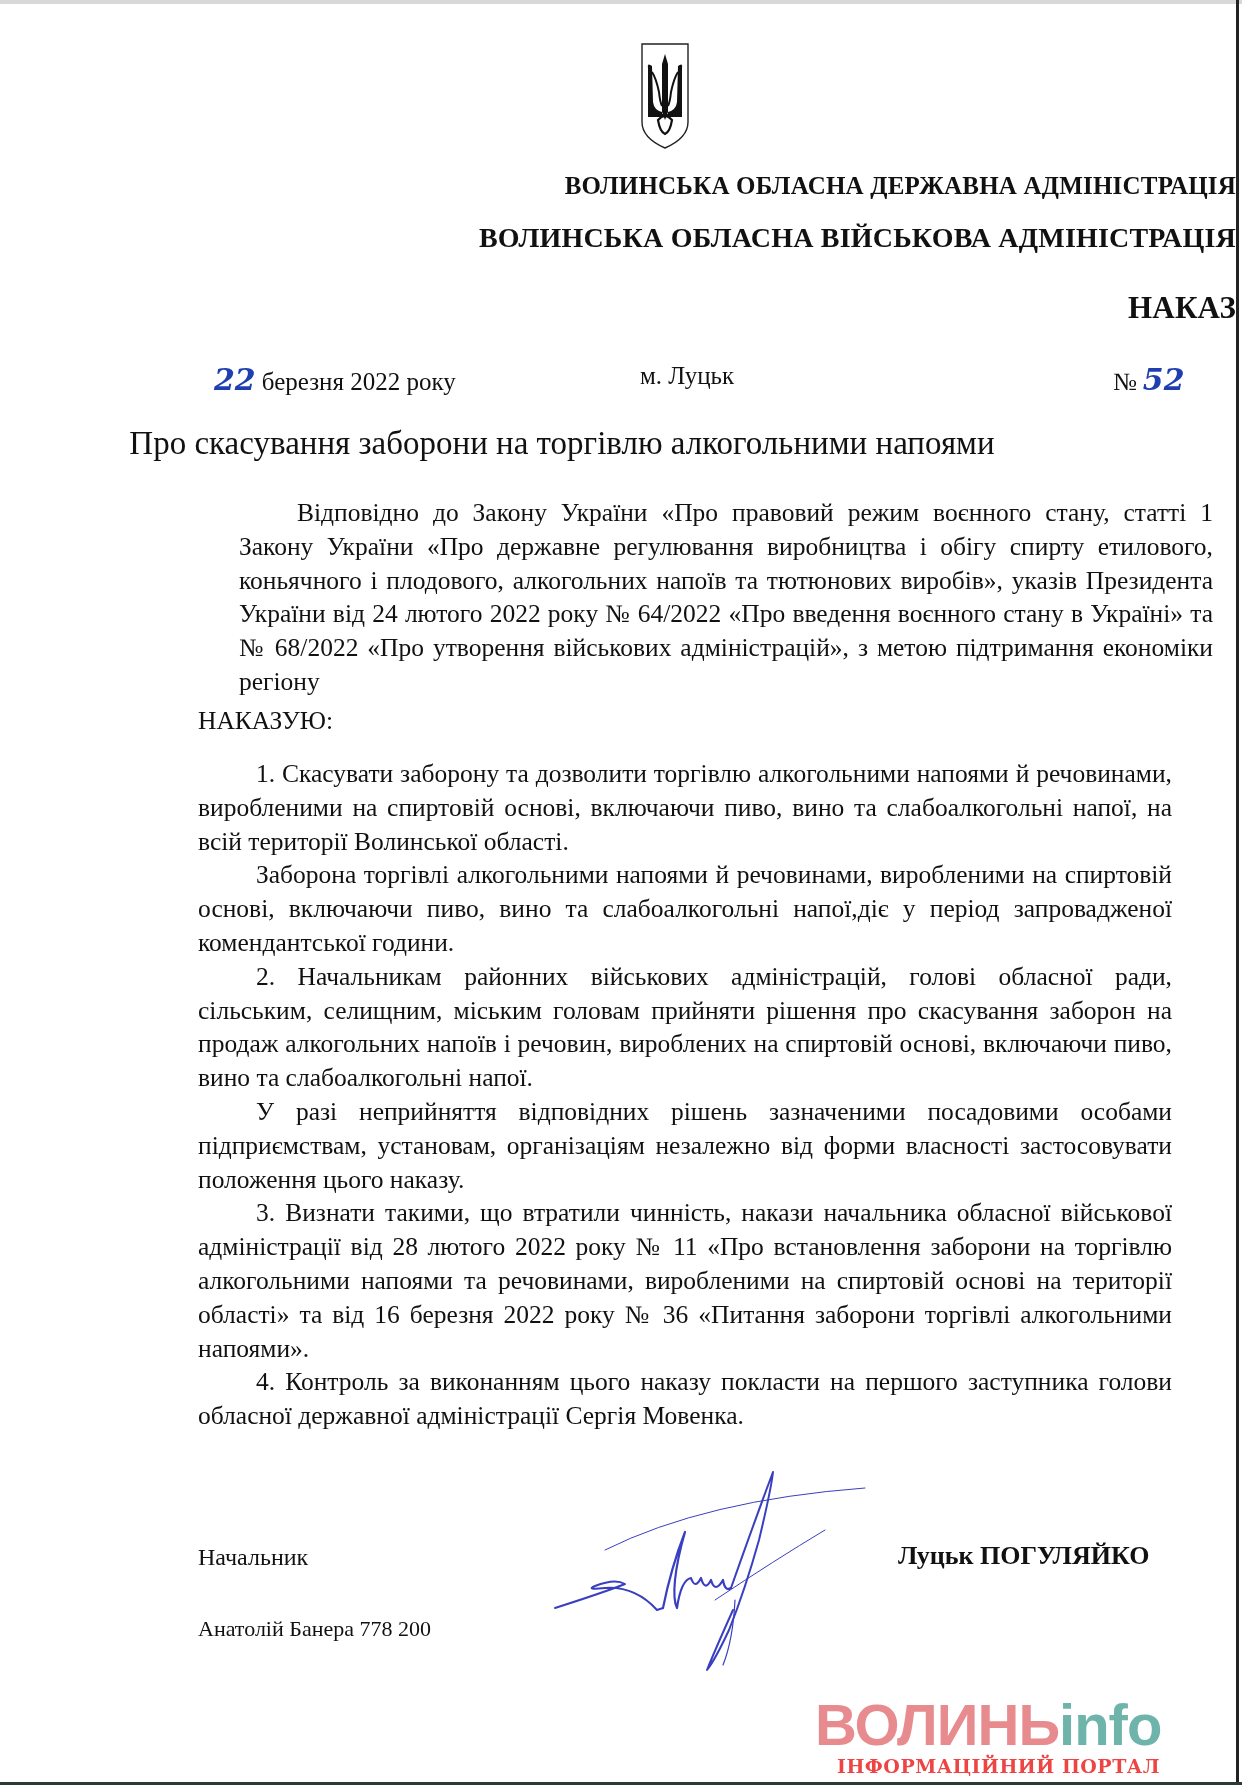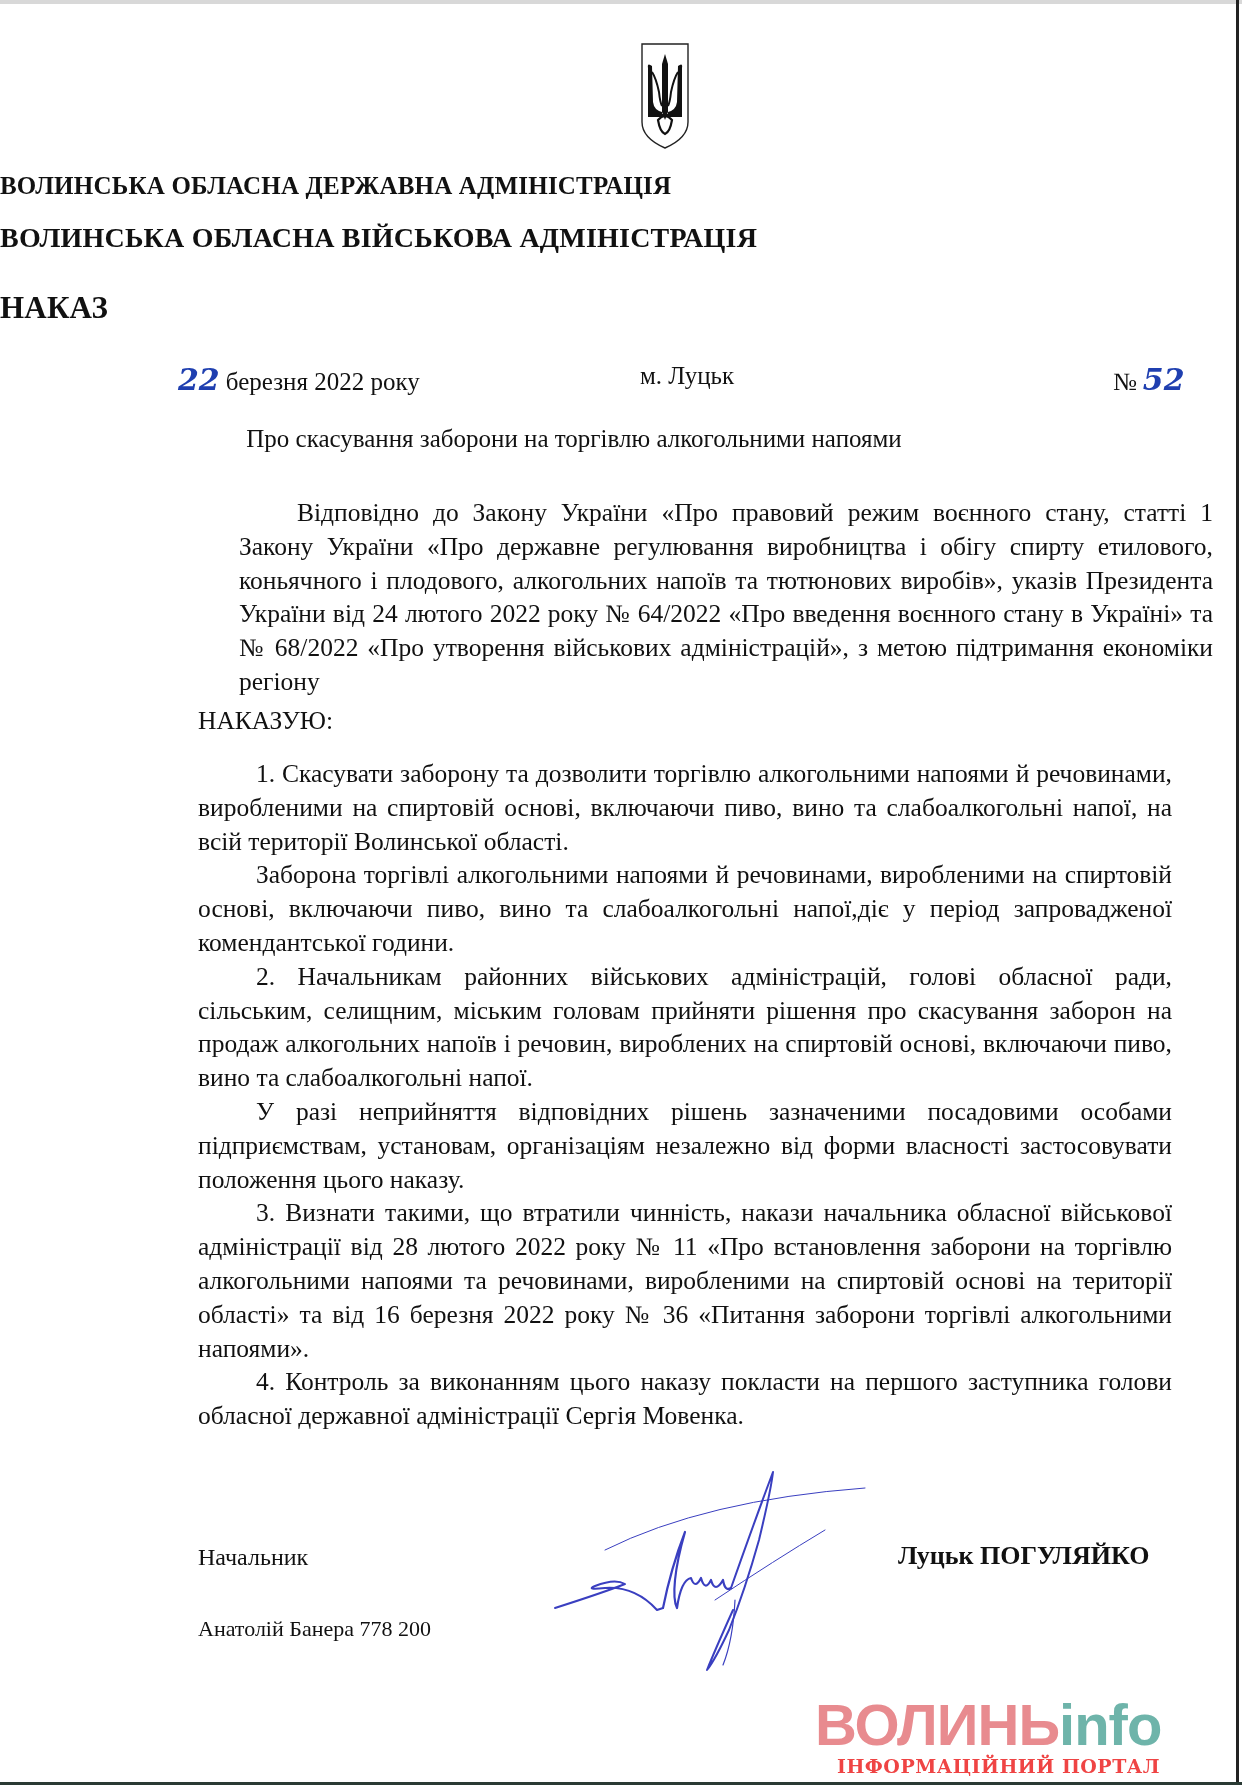--- a/index.html
+++ b/index.html
@@ -6,34 +6,34 @@
   body {
     width: 1242px; height: 1785px; position: relative; overflow: hidden;
     background: #ffffff; color: #111111;
     font-family: "Liberation Serif", "DejaVu Serif", serif;
   }
   .scan-top { position: absolute; left: 0; top: 0; width: 1242px; height: 4px; background: #d8d8d8; }
   .scan-right { position: absolute; left: 1236px; top: 0; width: 3px; height: 1785px; background: #222; }
   .scan-bottom { position: absolute; left: 0; top: 1782px; width: 1242px; height: 3px; background: #2a3a34; }
 
   .coat { position: absolute; left: 640px; top: 42px; width: 50px; height: 108px; }
-  .hdr { position: absolute; left: 0; width: 1236px; text-align: left; font-weight: bold; letter-spacing: 0.2px; }
+  .hdr { position: absolute; left: 0; width: 1236px; text-align: right; font-weight: bold; letter-spacing: 0.2px; }
   .hdr1 { top: 172px; font-size: 25px; }
   .hdr2 { top: 222px; font-size: 28px; }
   .hdr3 { top: 290px; font-size: 31px; }
 
-  .hand { font-family: "DejaVu Serif", serif; font-style: italic; color: #1f3fb0; font-weight: bold; }
+  .hand { font-family: "DejaVu Serif", serif; font-style: italic; color: #1f3fb0; font-weight: bold; margin-left: 36px; }
   .dateline { position: absolute; top: 362px; font-size: 25px; }
   .date { left: 178px; }
   .date .hand { font-size: 30px; margin-right: 6px; }
   .city { left: 640px; text-align: right; }
   .num { left: 1113px; }
   .num .hand { font-size: 30px; margin-left: 6px; }
 
-  .subject { position: absolute; top: 425px; left: 12px; width: 1124px; text-align: center; font-size: 25px; }
+  .subject { position: absolute; top: 425px; left: 0; width: 1124px; text-align: center; font-size: 33px; }
 
   .body-text { position: absolute; left: 198px; width: 974px; font-size: 25.5px; line-height: 33.8px; text-align: justify; }
   .body-text p { margin: 0; text-indent: 58px; }
   .preamble { top: 496px; margin-left: 41px; }
   .order-word { position: absolute; top: 706px; left: 198px; font-size: 25.5px; }
   .items { top: 757px; }
 
   .sign-pos { position: absolute; left: 198px; top: 1544px; font-size: 24px; }
   .sign-name { position: absolute; left: 898px; top: 1541px; font-size: 26px; font-weight: bold; }
   .executor { position: absolute; left: 198px; top: 1616px; font-size: 22px; }

